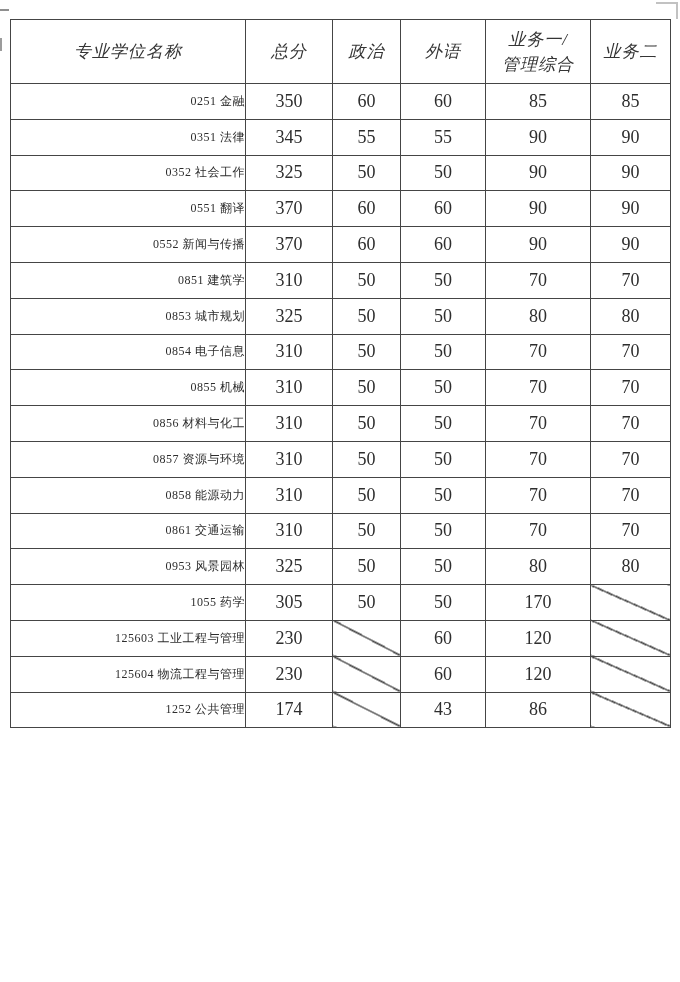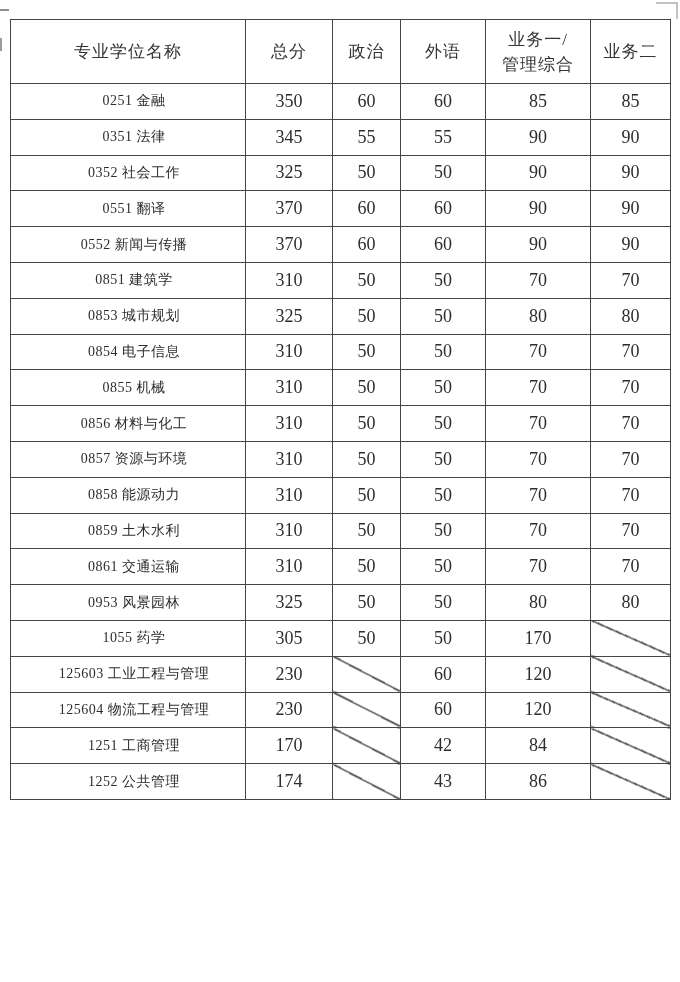--- a/index.html
+++ b/index.html
@@ -32,37 +32,37 @@
     table-layout: fixed;
   }
   .score-table th, .score-table td {
     border: 1.6px solid #454545;
     text-align: center;
     vertical-align: middle;
     padding: 0;
     font-weight: normal;
     overflow: hidden;
   }
-  .score-table thead tr { height: 64px; }
+  .score-table thead tr { height: 64px; font-style: italic; }
   .score-table tbody tr { height: 35.8px; }
 
   .score-table th {
     font-size: 17px;
     letter-spacing: 1px;
     color: #343434;
     line-height: 25px;
   }
   .score-table td {
     font-size: 18px;
     color: #2d2d2d;
   }
   .score-table td.name-cell {
-    text-align: center;
+    text-align: right;
     padding-left: 12px;
-    font-size: 14px;
+    font-size: 12px;
     letter-spacing: 0.5px;
   }
   
   .score-table td.slash {
     background: linear-gradient(to top right,
       transparent calc(50% - 0.8px),
       #4a4a4a calc(50% - 0.8px),
       #4a4a4a calc(50% + 0.8px),
       transparent calc(50% + 0.8px));
   }
@@ -188,28 +188,20 @@
       </tr>
       <tr>
         <td class="name-cell">0858 能源动力</td>
         <td>310</td>
         <td>50</td>
         <td>50</td>
         <td>70</td>
         <td>70</td>
       </tr>
       <tr>
-        <td class="name-cell">0859 土木水利</td>
-        <td>310</td>
-        <td>50</td>
-        <td>50</td>
-        <td>70</td>
-        <td>70</td>
-      </tr>
-      <tr>
         <td class="name-cell">0861 交通运输</td>
         <td>310</td>
         <td>50</td>
         <td>50</td>
         <td>70</td>
         <td>70</td>
       </tr>
       <tr>
         <td class="name-cell">0953 风景园林</td>
         <td>325</td>
@@ -236,28 +228,20 @@
       </tr>
       <tr>
         <td class="name-cell">125604 物流工程与管理</td>
         <td>230</td>
         <td class="slash"></td>
         <td>60</td>
         <td>120</td>
         <td class="slash"></td>
       </tr>
       <tr>
-        <td class="name-cell">1251 工商管理</td>
-        <td>170</td>
-        <td class="slash"></td>
-        <td>42</td>
-        <td>84</td>
-        <td class="slash"></td>
-      </tr>
-      <tr>
         <td class="name-cell">1252 公共管理</td>
         <td>174</td>
         <td class="slash"></td>
         <td>43</td>
         <td>86</td>
         <td class="slash"></td>
       </tr>
     </tbody>
 </table>
 

